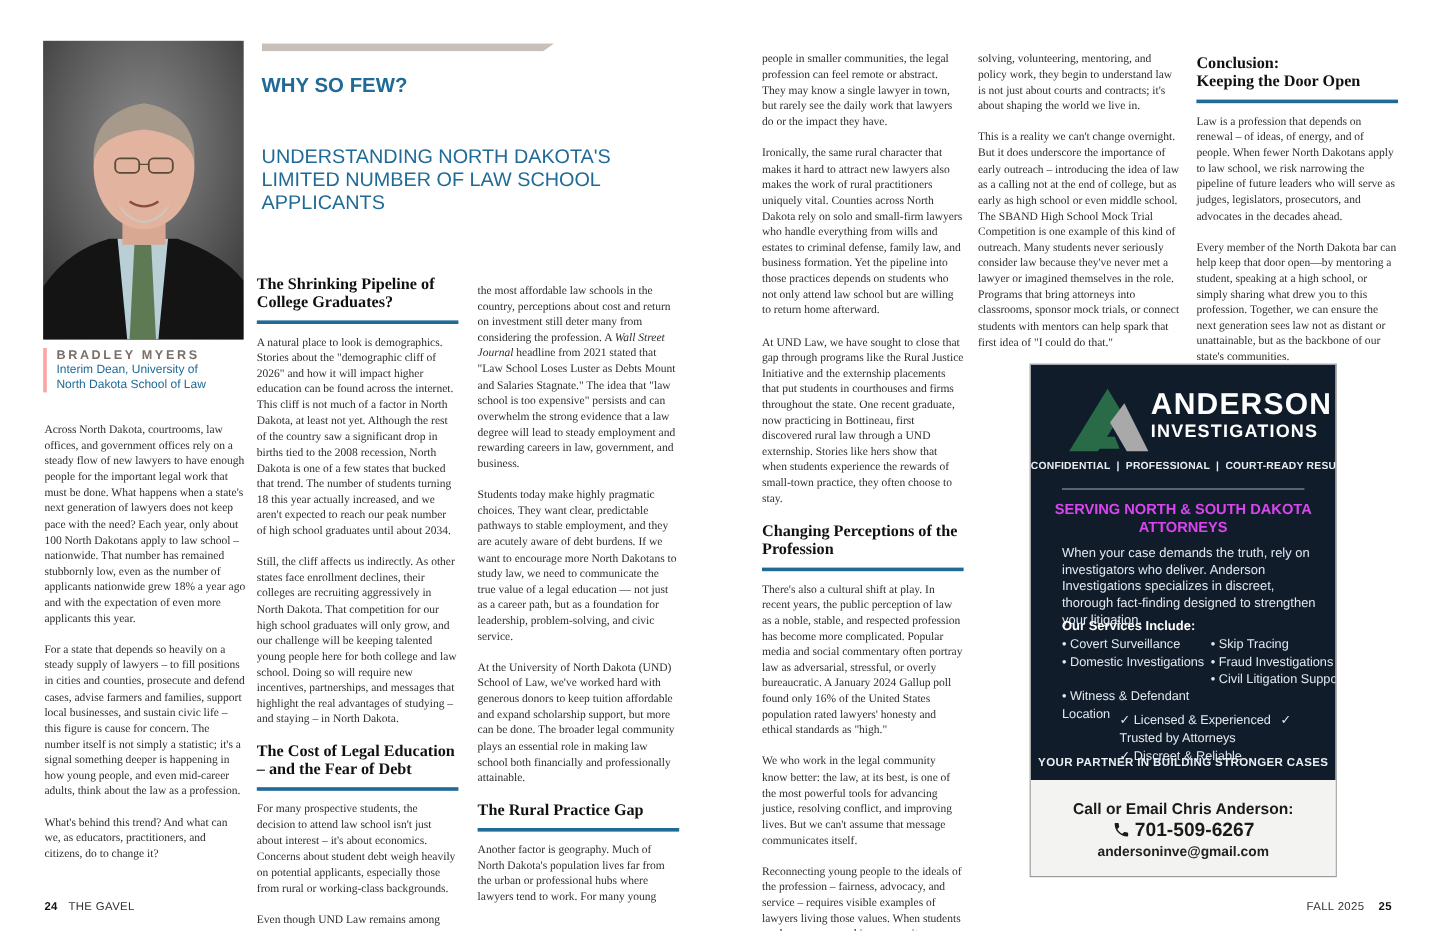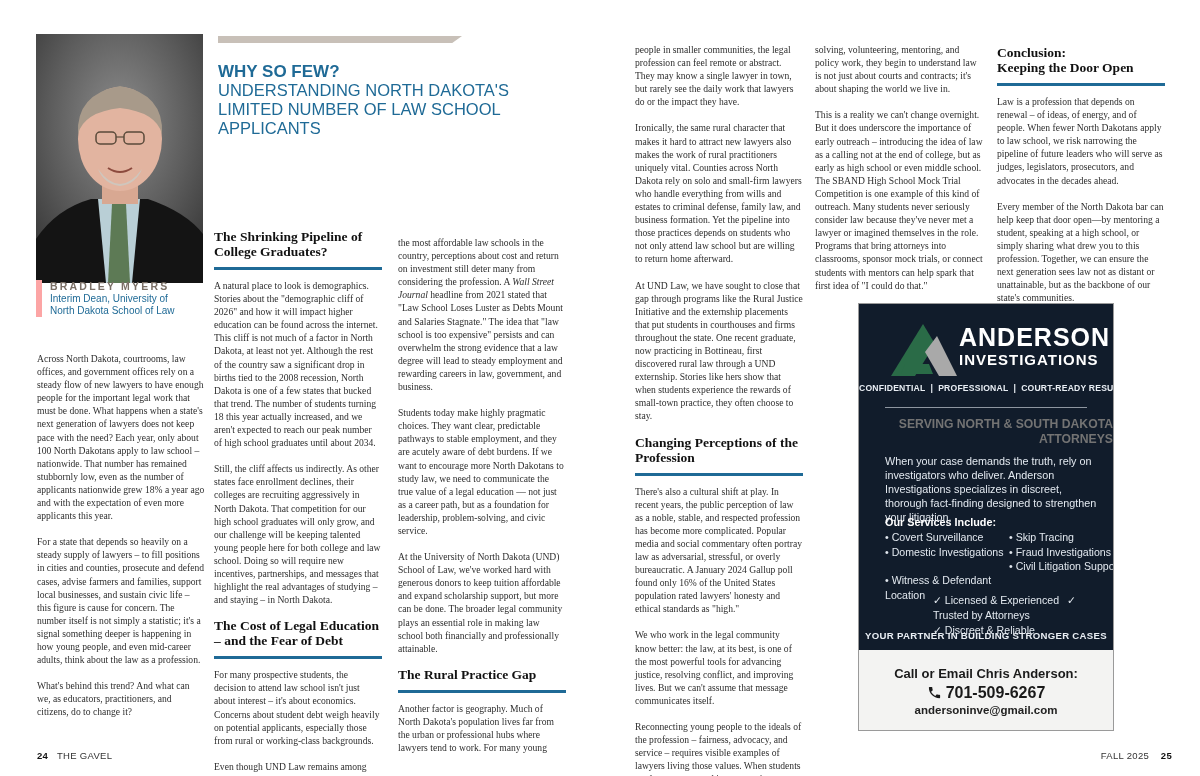--- a/index.html
+++ b/index.html
@@ -6,63 +6,63 @@
   html, body { width: 1200px; height: 776px; background: #ffffff; overflow: hidden; }
   body { position: relative; font-family: "Liberation Serif", "DejaVu Serif", serif; color: #2b2b2b; }
 
   .abs { position: absolute; }
 
   
   .photo { left: 36px; top: 34px; width: 167px; height: 249px; overflow: hidden;
     background: radial-gradient(ellipse at 50% 30%, #8a8a8a 0%, #5f5f5f 40%, #3b3b3b 100%); }
   .photo svg { width: 100%; height: 100%; display: block; }
 
-  .caption { left: 36px; top: 280px; width: 170px; padding-left: 8px; border-left: 6px solid #fca5a5; }
+  .caption { left: 36px; top: 290px; width: 170px; padding-left: 8px; border-left: 3px solid #fca5a5; }
   .caption .name { font-family: "Liberation Sans", "DejaVu Sans", sans-serif; font-size: 10.5px; letter-spacing: 2.2px; font-weight: bold; color: #7a6f66; line-height: 13px; }
   .caption .role { font-family: "Liberation Sans", "DejaVu Sans", sans-serif; font-size: 10px; color: #1f6a96; line-height: 12px; }
 
   
   .topbar { left: 218px; top: 36px; width: 244px; height: 7px; background: #c8c0b8;
     clip-path: polygon(0 0, 100% 0, 96% 100%, 0 100%); }
 
   .headline { left: 218px; top: 62px; width: 330px; font-family: "Liberation Sans", "DejaVu Sans", sans-serif; color: #1f6a96; }
   .headline .h1 { font-size: 17px; font-weight: bold; line-height: 19px; }
-  .headline .h2 { font-size: 16.5px; line-height: 19px; }
+  .headline .h2 { font-size: 16.5px; line-height: 19px; margin-top: 41px; }
 
   
   .col { font-size: 9.6px; line-height: 13.1px; color: #2e2e2e; }
   .col p { margin-bottom: 13px; }
   .col p:last-child { margin-bottom: 0; }
   .col h3 { font-size: 13.5px; line-height: 15px; font-weight: bold; color: #111; margin-bottom: 8px; }
   .rule { height: 3px; background: #1f6a96; margin: 0 0 9px 0; }
   .col i { font-style: italic; }
 
   .c1 { left: 37px; top: 352px; width: 168px; }
   .c2 { left: 214px; top: 229px; width: 168px; }
   .c3 { left: 398px; top: 236px; width: 168px; }
   .c4 { left: 635px; top: 43px; width: 168px; }
   .c5 { left: 815px; top: 43px; width: 168px; }
   .c6 { left: 997px; top: 45px; width: 168px; }
 
   
   .folio { font-family: "Liberation Sans", "DejaVu Sans", sans-serif; font-size: 9.5px; color: #333; letter-spacing: 0.3px; }
   .folio b { font-weight: bold; color: #111; }
   .folio-left { left: 37px; top: 750px; }
-  .folio-right { right: 28px; top: 750px; }
+  .folio-right { right: 40px; top: 750px; }
 
   
   .ad { left: 858px; top: 303px; width: 256px; height: 428px; border: 1px solid #9a9a9a; font-family: "Liberation Sans", "DejaVu Sans", sans-serif; overflow: hidden; }
   .ad-top { height: 346px; background: #111c2b; color: #e9eef4; position: relative; }
   .ad-logo { position: absolute; left: 30px; top: 18px; width: 70px; height: 56px; }
   .ad-brand { position: absolute; left: 100px; top: 20px; color: #ffffff; }
   .ad-brand .b1 { font-size: 25px; font-weight: bold; letter-spacing: 1px; line-height: 27px; }
   .ad-brand .b2 { font-size: 15px; font-weight: bold; letter-spacing: 1px; line-height: 17px; }
   .ad-tag { position: absolute; left: 0; width: 100%; top: 79px; text-align: center; font-size: 8.6px; font-weight: bold; letter-spacing: 0.2px; color: #e9eef4; }
   .ad-line { position: absolute; left: 26px; right: 26px; top: 103px; height: 1px; background: #8e96a0; }
-  .ad-serve { position: absolute; left: 0; width: 100%; top: 113px; text-align: right; font-size: 12.2px; font-weight: bold; line-height: 15px; color: #737373; }
+  .ad-serve { position: absolute; left: 0; width: 100%; top: 113px; text-align: center; font-size: 12.2px; font-weight: bold; line-height: 15px; color: #d946ef; }
   .ad-body { position: absolute; left: 26px; right: 14px; top: 150px; font-size: 10.8px; line-height: 14px; color: #e2e8ef; }
   .ad-svc-title { position: absolute; left: 26px; top: 212px; font-size: 10.8px; font-weight: bold; color: #ffffff; }
   .ad-svc { position: absolute; left: 26px; top: 226px; width: 256px; display: grid; grid-template-columns: 124px 132px; font-size: 10.6px; line-height: 14.5px; color: #e2e8ef; }
   .ad-svc span { white-space: nowrap; }
   .ad-svc .wrap { white-space: normal; margin-top: 14px; }
   .ad-checks { position: absolute; left: 26px; top: 289px; font-size: 10.6px; line-height: 15px; color: #e2e8ef; margin-left: 48px; }
   .ad-checks span { margin-right: 8px; }
   .ad-partner { position: absolute; left: 0; width: 100%; top: 326px; text-align: center; font-size: 9.6px; font-weight: bold; letter-spacing: 0.3px; color: #e9eef4; }
   .ad-bottom { height: 80px; background: #f3f3f2; text-align: center; color: #1a1a1a; padding-top: 16px; }
   .ad-call { font-size: 13px; font-weight: bold; line-height: 16px; }

